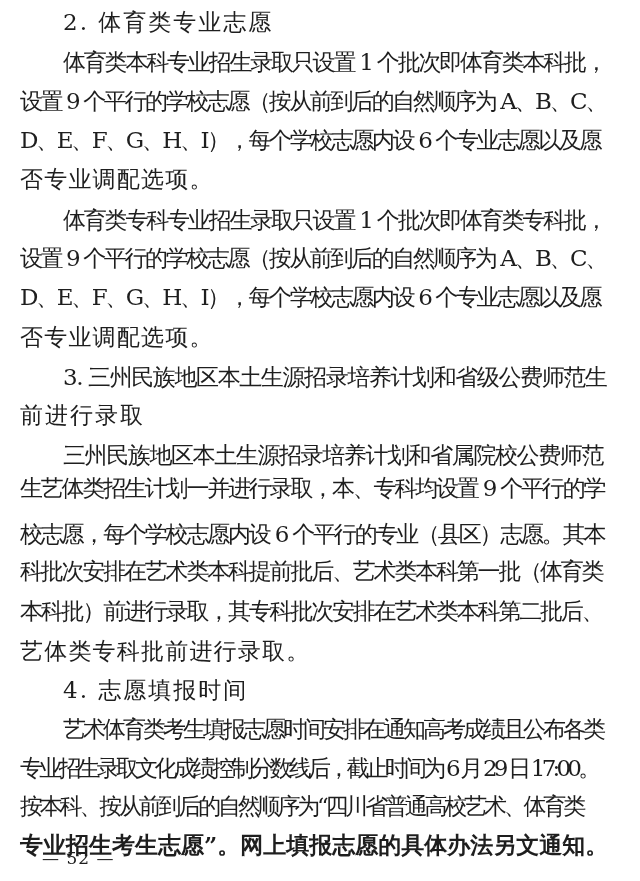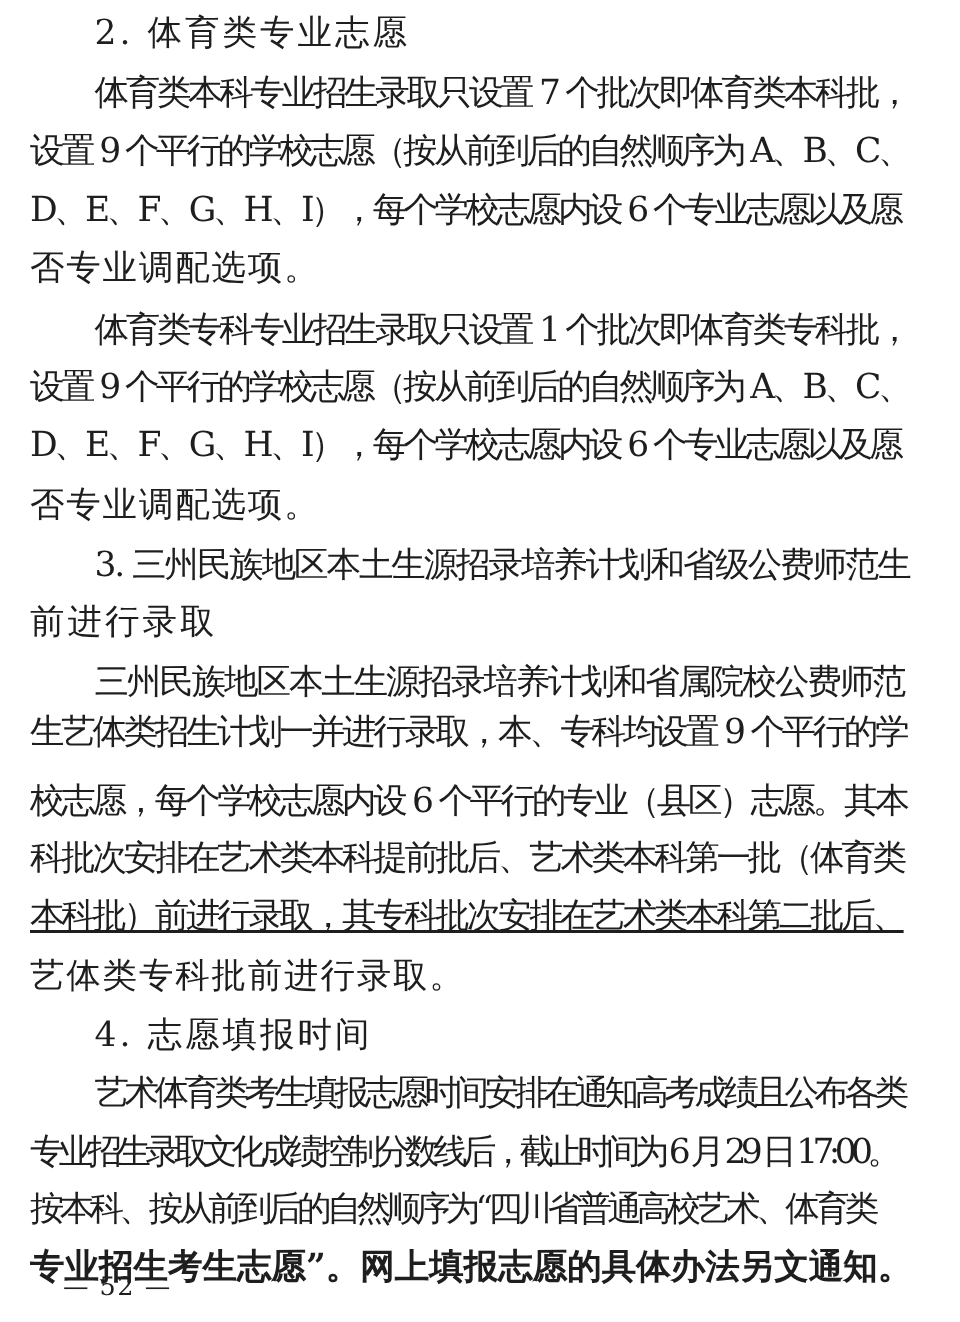--- a/index.html
+++ b/index.html
@@ -42,38 +42,38 @@
       white-space: nowrap;
     }
   </style>
 </head>
 <body>
 
 <div class="page">
 
   <div class="line indent heading" style="top:0px;">2.  体育类专业志愿</div>
 
-  <div class="line indent" style="top: 40px; letter-spacing: -2.2px;">体育类本科专业招生录取只设置 7 个批次即体育类本科批，</div>
+  <div class="line indent" style="top: 40px; letter-spacing: -2.2px;">体育类本科专业招生录取只设置 1 个批次即体育类本科批，</div>
   <div class="line" style="top: 79px; letter-spacing: -2.4px;">设置 9 个平行的学校志愿（按从前到后的自然顺序为 A、B、C、</div>
   <div class="line" style="top: 118px; letter-spacing: -2.4px;">D、E、F、G、H、I），每个学校志愿内设 6 个专业志愿以及愿</div>
   <div class="line" style="top:157px;">否专业调配选项。</div>
 
   <div class="line indent" style="top: 198px; letter-spacing: -2.2px;">体育类专科专业招生录取只设置 1 个批次即体育类专科批，</div>
   <div class="line" style="top: 236px; letter-spacing: -2.4px;">设置 9 个平行的学校志愿（按从前到后的自然顺序为 A、B、C、</div>
   <div class="line" style="top: 275px; letter-spacing: -2.4px;">D、E、F、G、H、I），每个学校志愿内设 6 个专业志愿以及愿</div>
   <div class="line" style="top:315px;">否专业调配选项。</div>
 
   <div class="line indent heading" style="top: 355px; letter-spacing: -1.4px;">3.  三州民族地区本土生源招录培养计划和省级公费师范生</div>
   <div class="line heading" style="top:393px;">前进行录取</div>
 
   <div class="line indent" style="top: 433px; letter-spacing: -1.4px;">三州民族地区本土生源招录培养计划和省属院校公费师范</div>
   <div class="line" style="top: 466px; letter-spacing: -2.2px;">生艺体类招生计划一并进行录取，本、专科均设置 9 个平行的学</div>
   <div class="line" style="top: 512px; letter-spacing: -2.2px;">校志愿，每个学校志愿内设 6 个平行的专业（县区）志愿。其本</div>
   <div class="line" style="top: 551px; letter-spacing: -2.2px; font-family: Liberation Mono, monospace;">科批次安排在艺术类本科提前批后、艺术类本科第一批（体育类</div>
-  <div class="line" style="top: 589px; letter-spacing: -2.2px; text-decoration: underline;">本科批）前进行录取，其专科批次安排在艺术类本科第二批后、</div>
+  <div class="line" style="top: 589px; letter-spacing: -2.2px;">本科批）前进行录取，其专科批次安排在艺术类本科第二批后、</div>
   <div class="line" style="top:629px;">艺体类专科批前进行录取。</div>
 
   <div class="line indent heading" style="top:668px;">4.  志愿填报时间</div>
 
   <div class="line indent" style="top: 707px; letter-spacing: -3px;">艺术体育类考生填报志愿时间安排在通知高考成绩且公布各类</div>
   <div class="line" style="top: 746px; letter-spacing: -3.8px;">专业招生录取文化成绩控制分数线后，截止时间为 6 月 29 日 17:00。</div>
   <div class="line" style="top: 784px; letter-spacing: -3.2px;">按本科、按从前到后的自然顺序为“四川省普通高校艺术、体育类</div>
   <div class="line" style="top: 823px; letter-spacing: 5.55112e-17px; font-weight: bold;">专业招生考生志愿”。网上填报志愿的具体办法另文通知。</div>
 </div>
 

